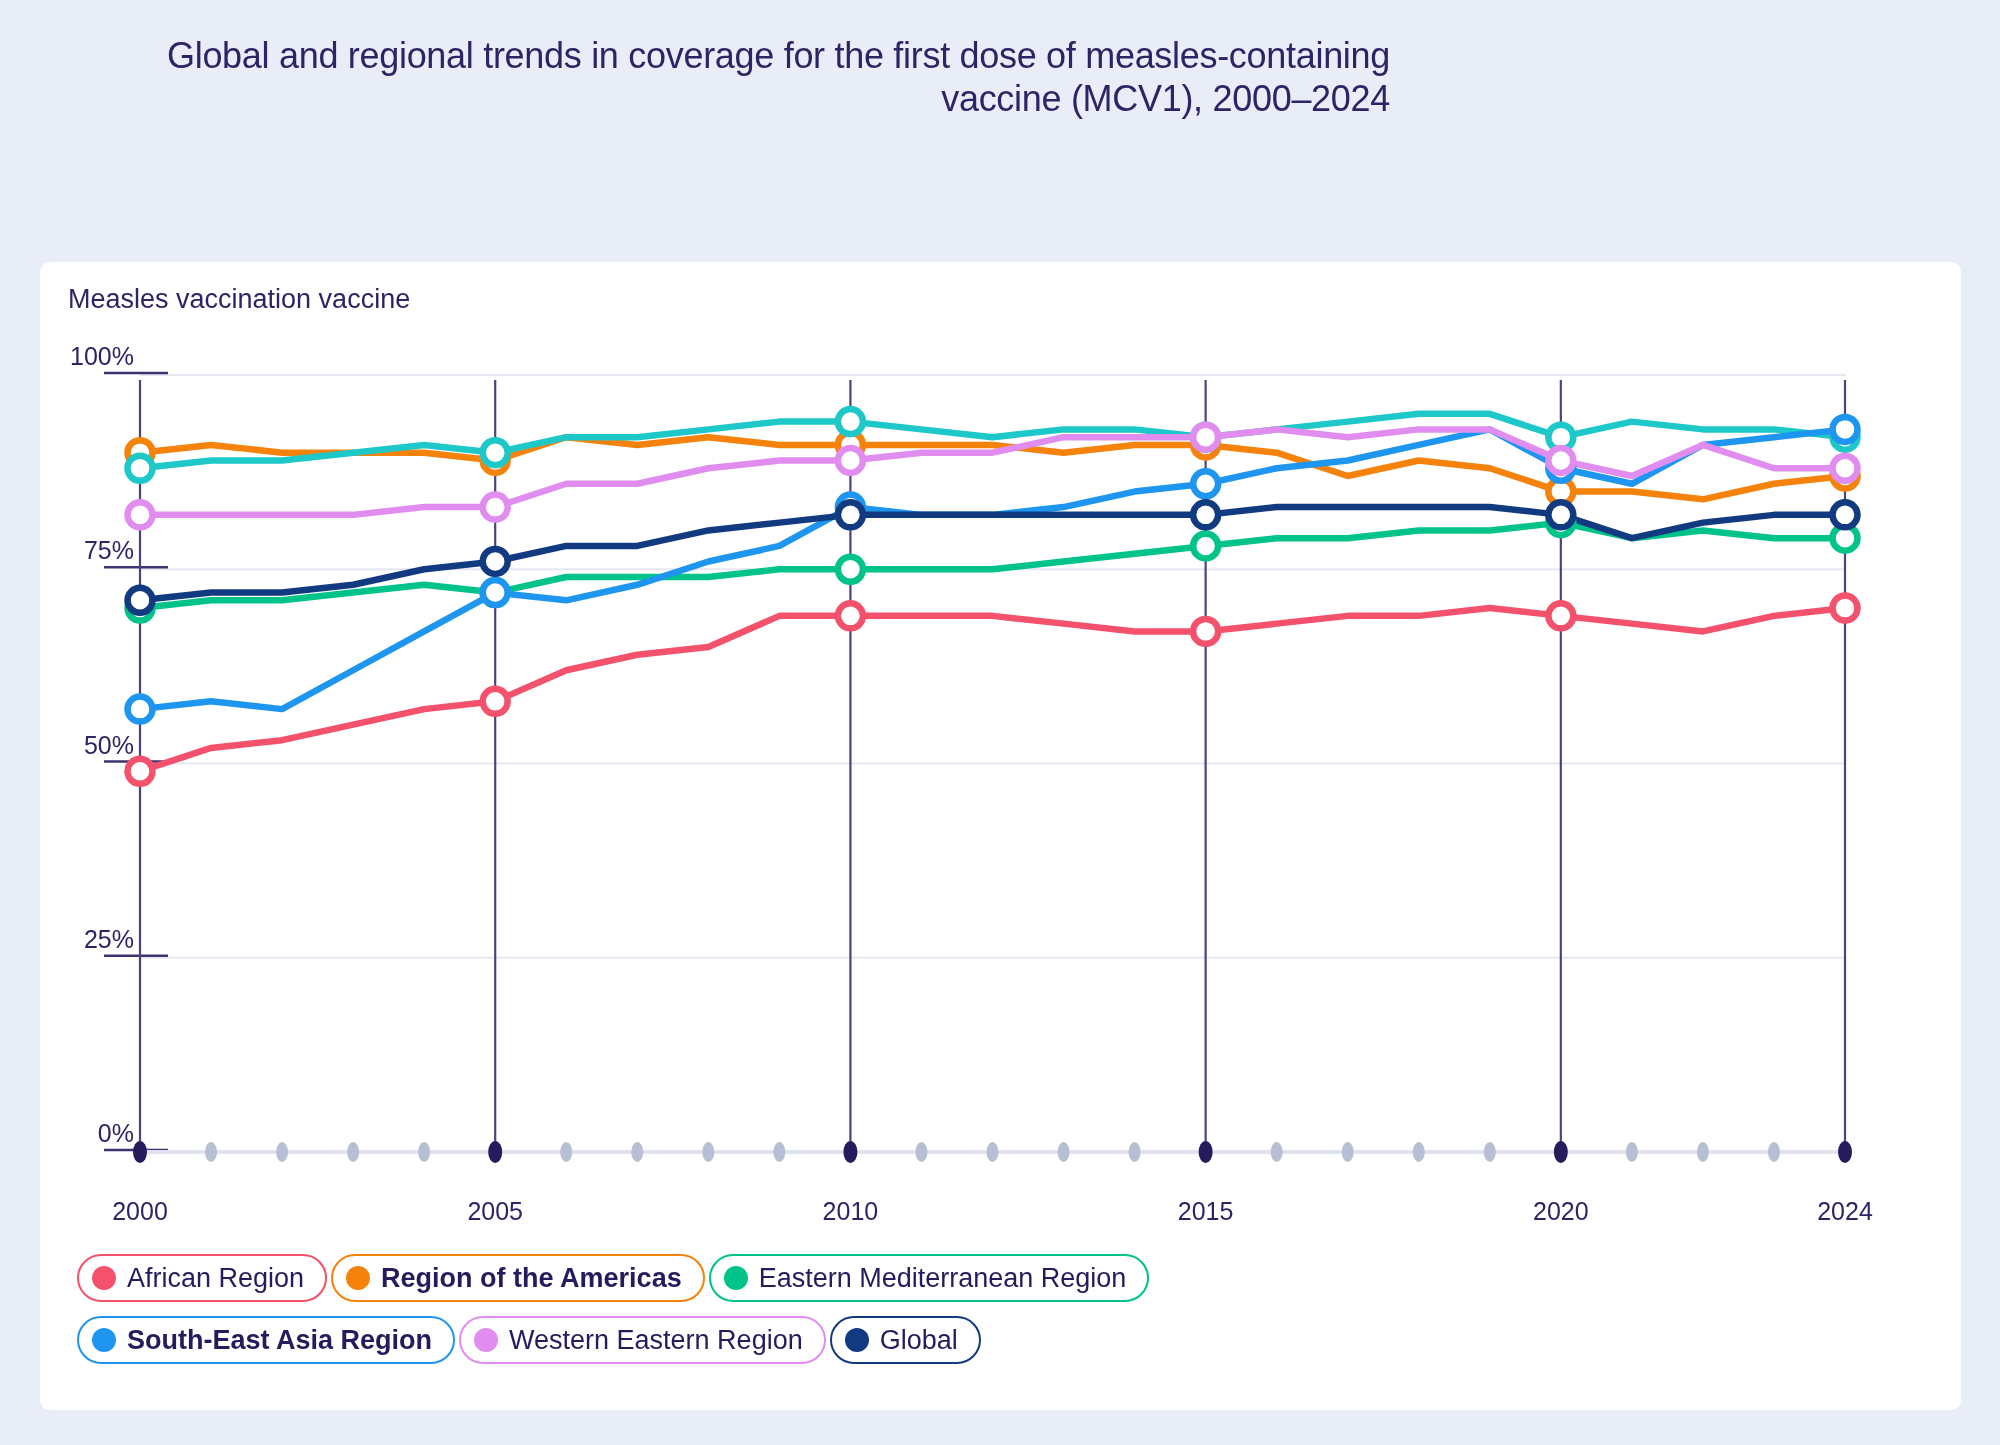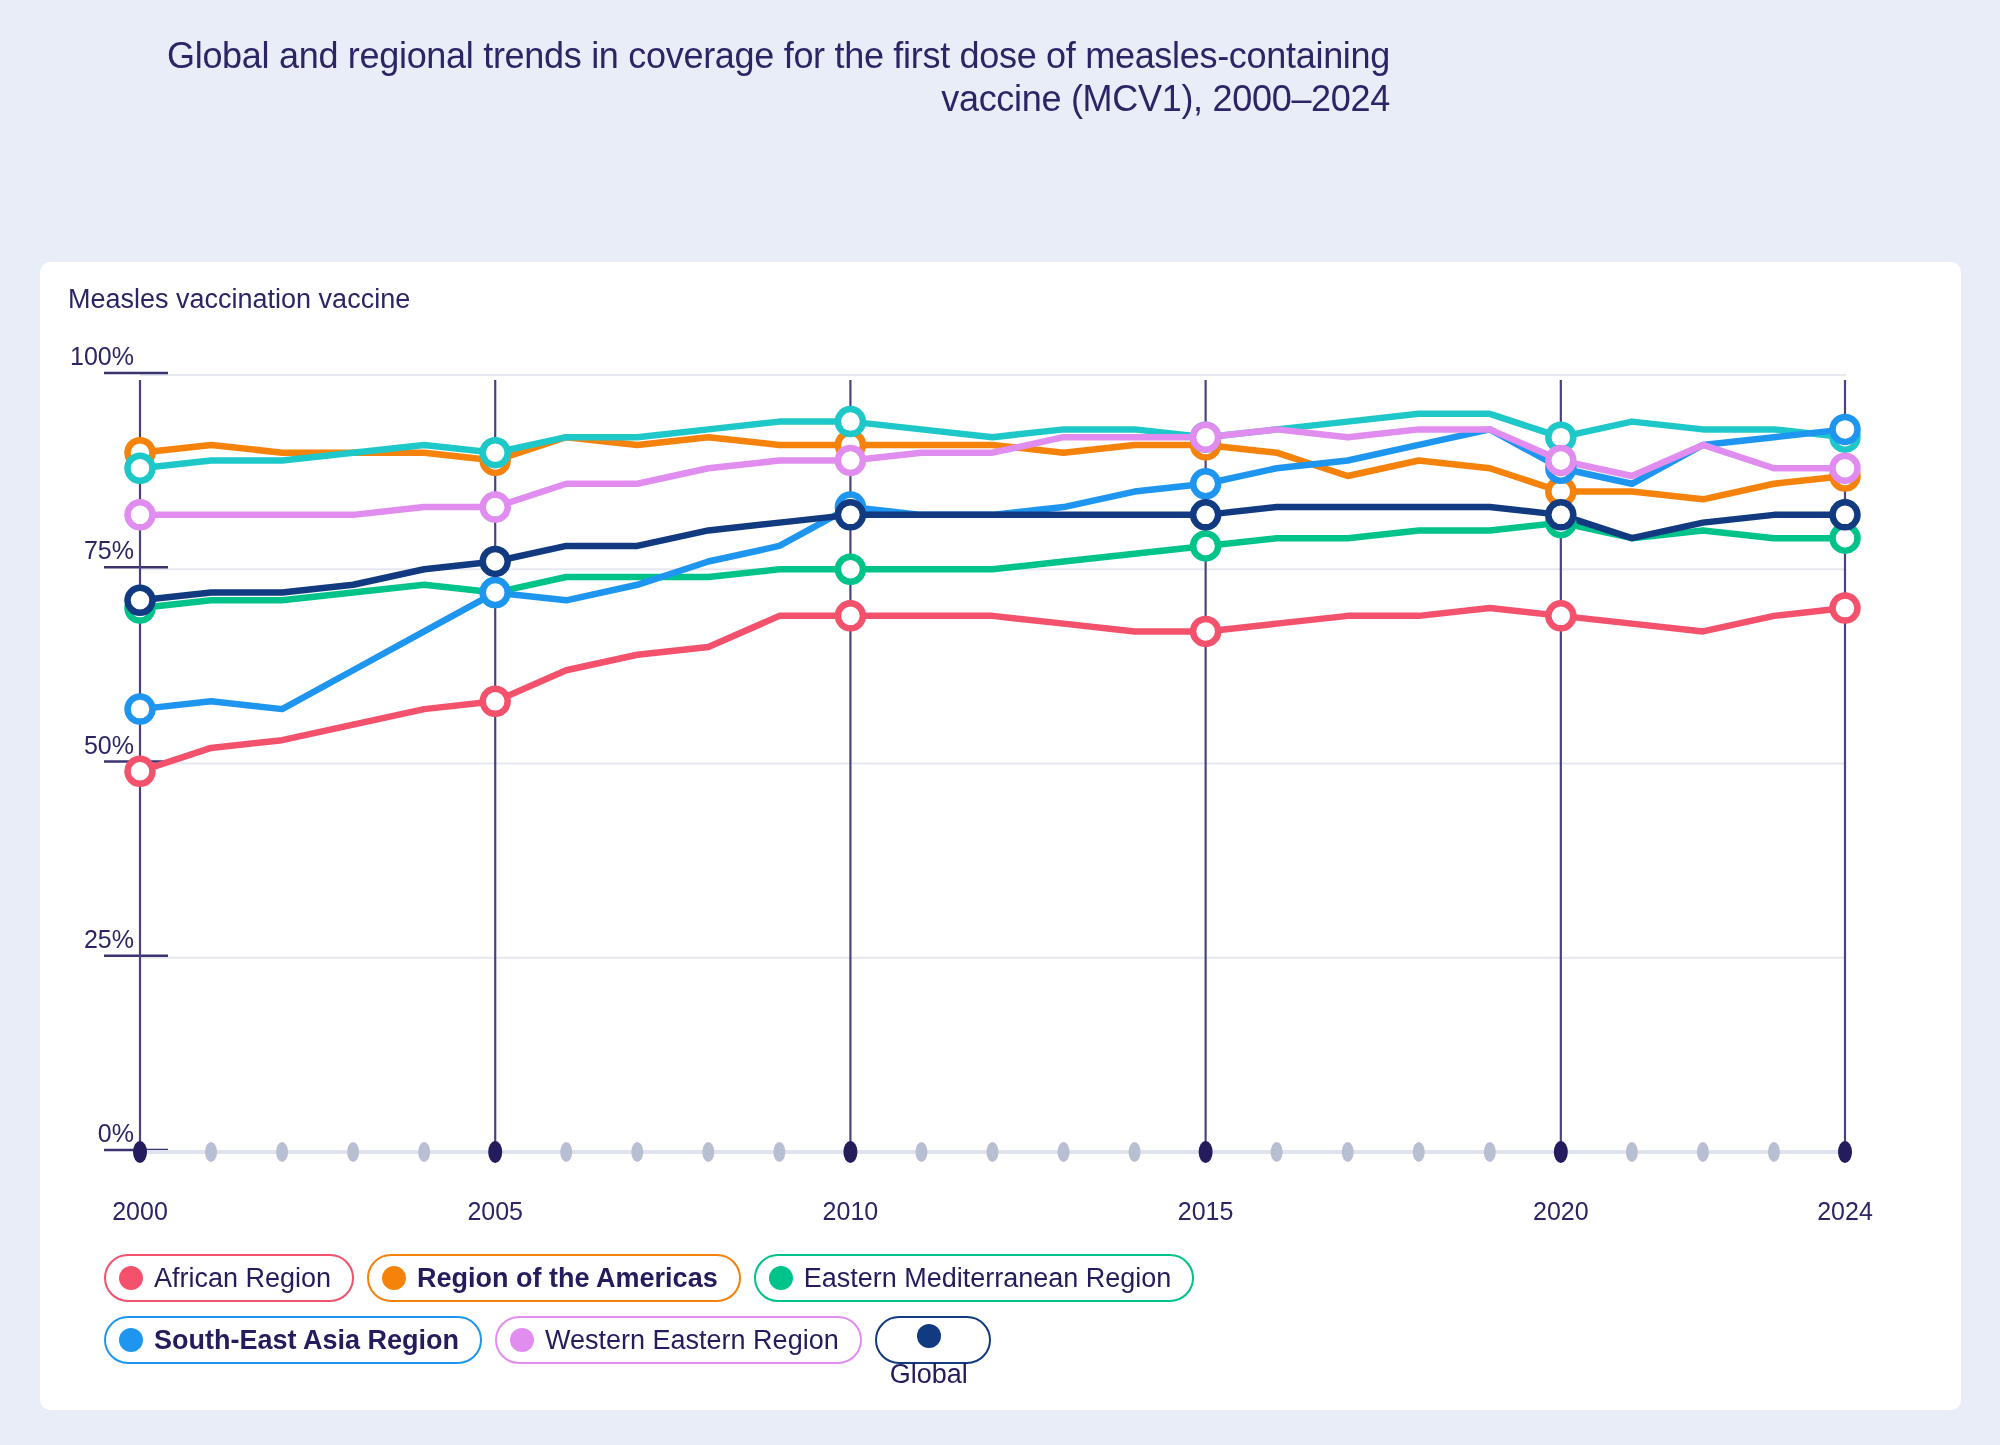--- a/index.html
+++ b/index.html
@@ -40,23 +40,23 @@
 
   .ylab {
     font-size:25px; fill:#2b2566; font-family:"Liberation Sans", sans-serif;
   }
   .xlab {
     font-size:25px; fill:#2b2566; font-family:"Liberation Sans", sans-serif;
     text-anchor:middle;
   }
 
   .legend {
-    position:absolute; left:64px; top:992px;
+    position:absolute; left:37px; top:992px;
     width:1400px;
-    display:flex; flex-wrap:wrap; gap:14px 13px;
+    display:flex; flex-wrap:wrap; gap:14px 4px;
   }
   .legend-item {
     display:flex; align-items:center; gap:11px;
     border:2.5px solid #ccc; border-radius:30px;
     padding:6px 21px 6px 13px; background:#fff;
     height:48px;
   }
   .legend-dot {
     width:24px; height:24px; border-radius:50%;
     flex:0 0 auto;
@@ -196,20 +196,20 @@
           <span class="legend-label">Eastern Mediterranean Region</span>
         </div>
         <div class="legend-item" style="border-color: rgb(30, 150, 240); font-weight: bold;">
           <span class="legend-dot" style="background: rgb(30, 150, 240);"></span>
           <span class="legend-label">South-East Asia Region</span>
         </div>
         <div class="legend-item" style="border-color: rgb(225, 141, 240);">
           <span class="legend-dot" style="background: rgb(225, 141, 240);"></span>
           <span class="legend-label">Western Eastern Region</span>
         </div>
-        <div class="legend-item" style="border-color: rgb(17, 58, 128); flex-direction: column;">
+        <div class="legend-item" style="border-color: rgb(17, 58, 128);">
           <span class="legend-dot" style="background: rgb(17, 58, 128);"></span>
           <span class="legend-label">Global</span>
         </div>
       </div>
   </div>
 
 </div>
 
 </body></html>

